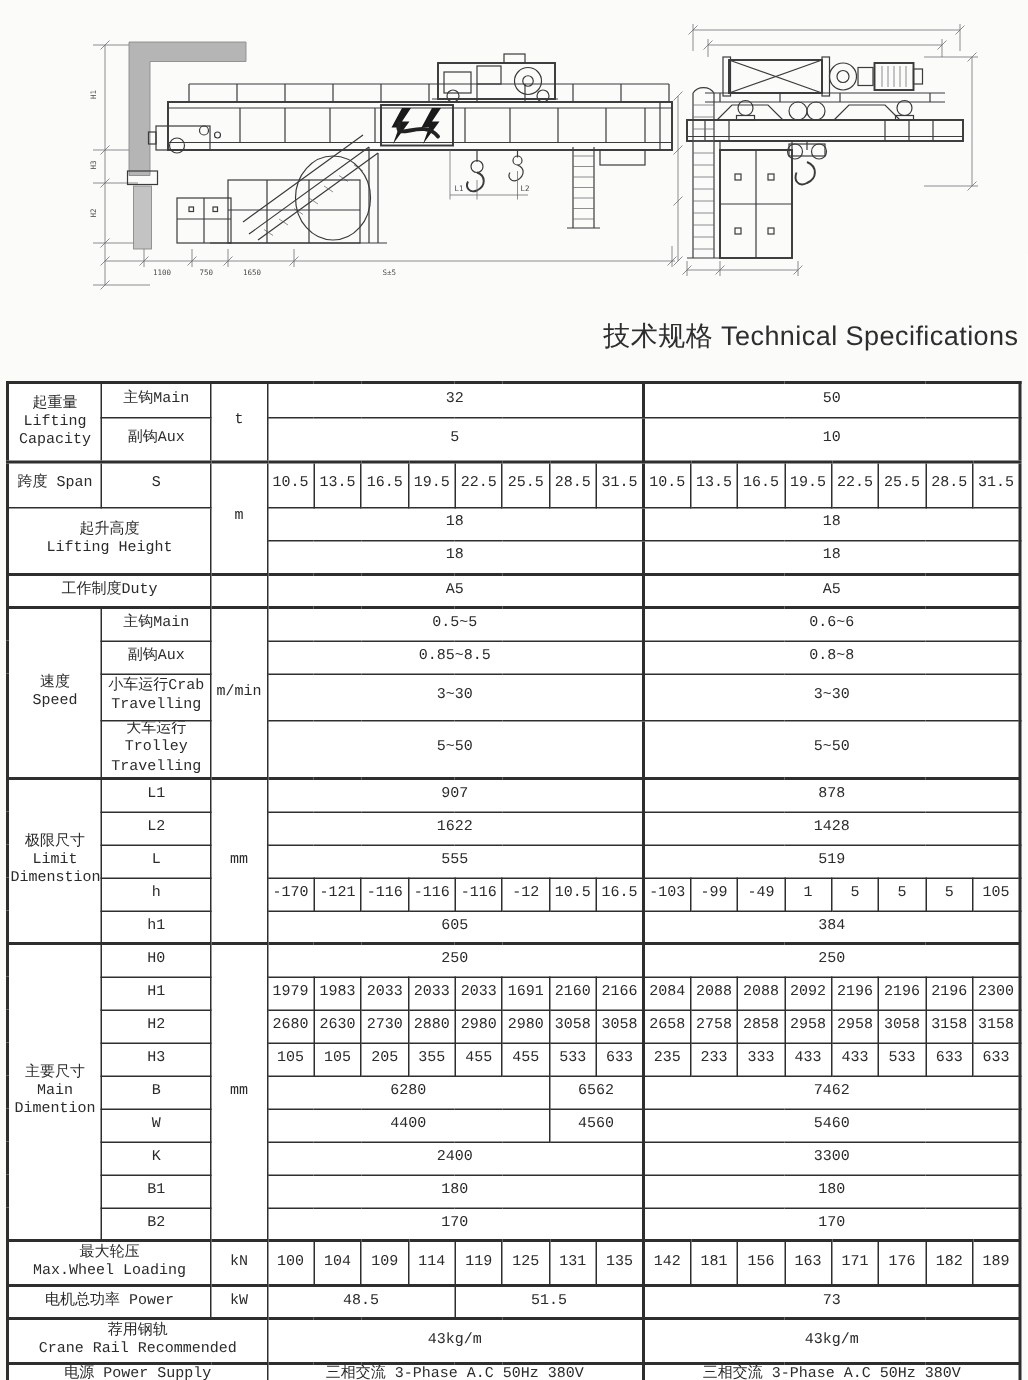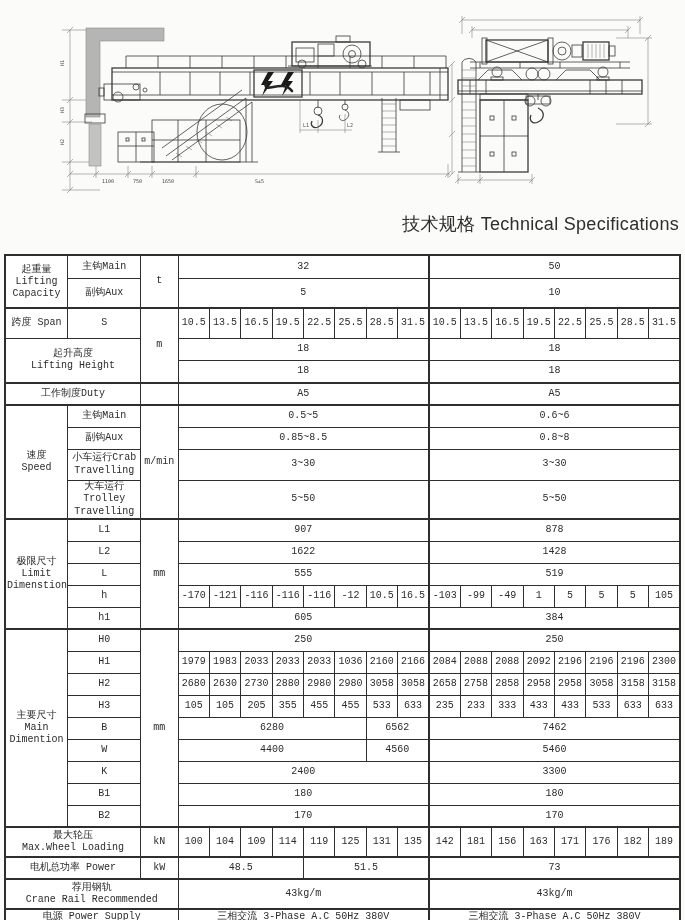--- a/index.html
+++ b/index.html
@@ -368,21 +368,21 @@
             <td colspan="8">250</td>
             <td colspan="8" class="mid">250</td>
           </tr>
           <tr style="height: 22px;">
             <td>H1</td>
             <td>1979</td>
             <td>1983</td>
             <td>2033</td>
             <td>2033</td>
             <td>2033</td>
-            <td>1036</td>
+            <td>1691</td>
             <td>2160</td>
             <td>2166</td>
             <td class="mid">2084</td>
             <td>2088</td>
             <td>2088</td>
             <td>2092</td>
             <td>2196</td>
             <td>2196</td>
             <td>2196</td>
             <td>2300</td>

